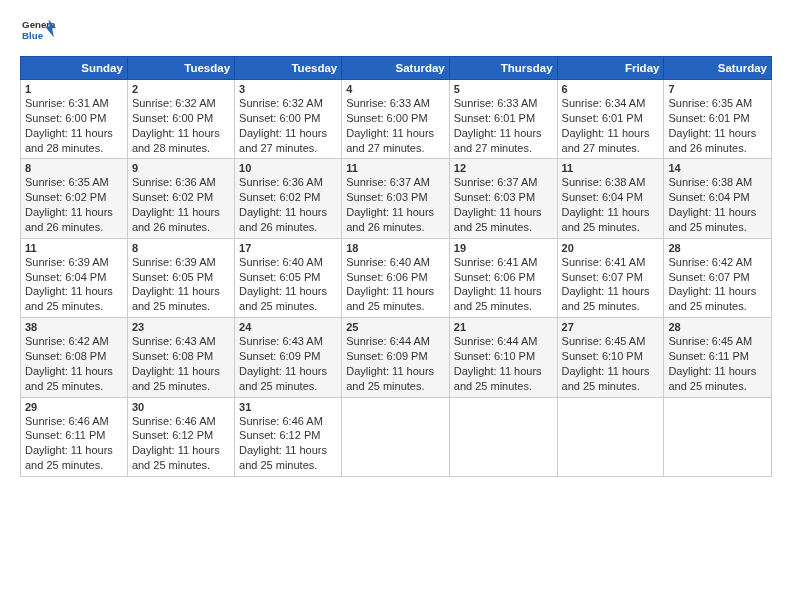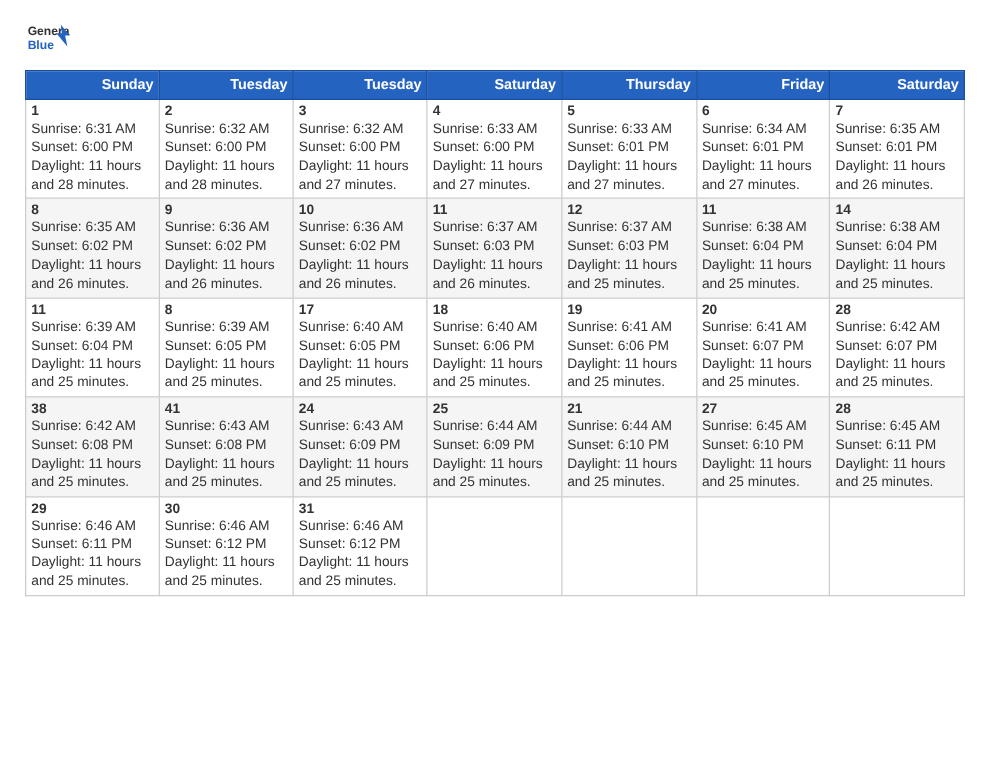--- a/index.html
+++ b/index.html
@@ -206,21 +206,21 @@
             <span class="day-num">28</span>
             <div class="cell-text">Sunrise: 6:42 AM<br>Sunset: 6:07 PM<br>Daylight: 11 hours and 25 minutes.</div>
           </td>
         </tr>
         <tr>
           <td>
             <span class="day-num">38</span>
             <div class="cell-text">Sunrise: 6:42 AM<br>Sunset: 6:08 PM<br>Daylight: 11 hours and 25 minutes.</div>
           </td>
           <td>
-            <span class="day-num">41</span>
+            <span class="day-num">23</span>
             <div class="cell-text">Sunrise: 6:43 AM<br>Sunset: 6:08 PM<br>Daylight: 11 hours and 25 minutes.</div>
           </td>
           <td>
             <span class="day-num">24</span>
             <div class="cell-text">Sunrise: 6:43 AM<br>Sunset: 6:09 PM<br>Daylight: 11 hours and 25 minutes.</div>
           </td>
           <td>
             <span class="day-num">25</span>
             <div class="cell-text">Sunrise: 6:44 AM<br>Sunset: 6:09 PM<br>Daylight: 11 hours and 25 minutes.</div>
           </td>

